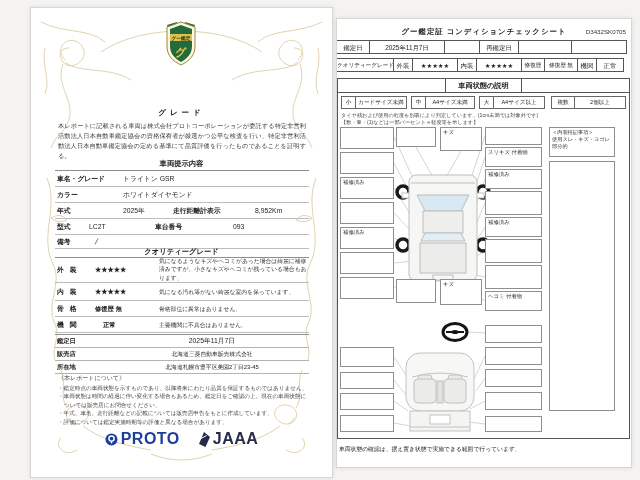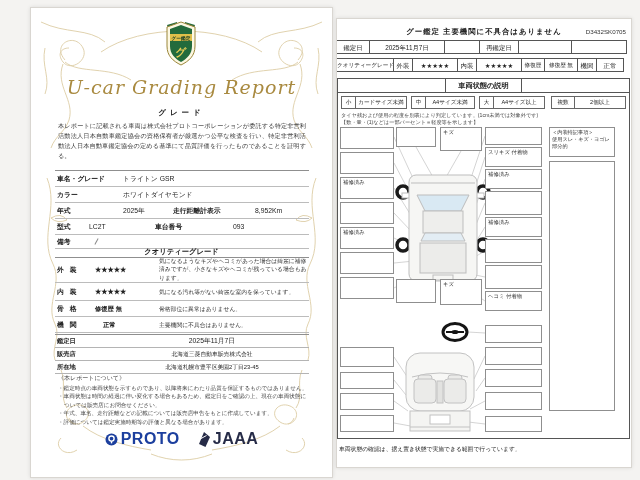--- a/index.html
+++ b/index.html
@@ -111,24 +111,24 @@
     <svg class="crest" viewBox="0 0 34 46">
       <path d="M3,5 L13,2 L13,11 L5,12 Z" fill="#2a6b3c"></path>
       <path d="M31,5 L21,2 L21,11 L29,12 Z" fill="#2a6b3c"></path>
       <path d="M17,2 L31,7 L31,26 C31,36 25,41 17,45 C9,41 3,36 3,26 L3,7 Z" fill="#fdf8e2" stroke="#9a8538" stroke-width="1"></path>
       <path d="M17,5 L28,9 L28,26 C28,34 23,38.5 17,42 C11,38.5 6,34 6,26 L6,9 Z" fill="#236b3c"></path>
       <rect x="6" y="14" width="22" height="7" fill="#dfc04a"></rect>
       <text x="17" y="19.6" font-size="4.8" text-anchor="middle" fill="#1d4226" font-weight="bold">グー鑑定</text>
       <text x="17" y="36" font-size="11" text-anchor="middle" fill="#e9cf55" font-weight="bold">グ</text>
     </svg>
 
-    <div class="lp-title">U-car Grading Report</div>
     <div class="lp-cert">グレード</div>
     <div class="lp-intro">本レポートに記載される車両は株式会社プロトコーポレーションが委託する特定非営利活動法人日本自動車鑑定協会の資格保有者が厳選かつ公平な検査を行い、特定非営利活動法人日本自動車鑑定協会の定める基準にて品質評価を行ったものであることを証明する。</div>
 
+    <div class="lp-sec" style="top:151px">車両提示内容</div>
 
     <div class="vtable">
       <div class="vrow">
         <span class="vl">車名・グレード</span>
         <span class="vv">トライトン GSR</span>
       </div>
       <div class="vrow">
         <span class="vl">カラー</span>
         <span class="vv">ホワイトダイヤモンド</span>
       </div>
@@ -212,21 +212,21 @@
           <path d="M6,0 L12,5 L7.5,15 L1,12 Z" fill="#262b47"></path>
           <path d="M3,6.5 L8.5,3.5" stroke="#fff" stroke-width="1"></path>
         </svg>
         <b>JAAA</b>
       </span>
     </div>
   </div>
 
   <div class="page right">
 
-    <div class="rp-title">グー鑑定 主要機関に不具合はありません</div>
+    <div class="rp-title">グー鑑定証 コンディションチェックシート</div>
     <div class="rp-serial">D3432SK0705</div>
 
     <div class="trow" style="top:21px">
       <div class="tc" style="width:34px">鑑定日</div>
       <div class="tc" style="width:76px">2025年11月7日</div>
       <div class="tc" style="width:36px"></div>
       <div class="tc" style="width:40px">再鑑定日</div>
       <div class="tc" style="width:54px"></div>
       <div class="tc" style="width:56px"></div>
     </div>

